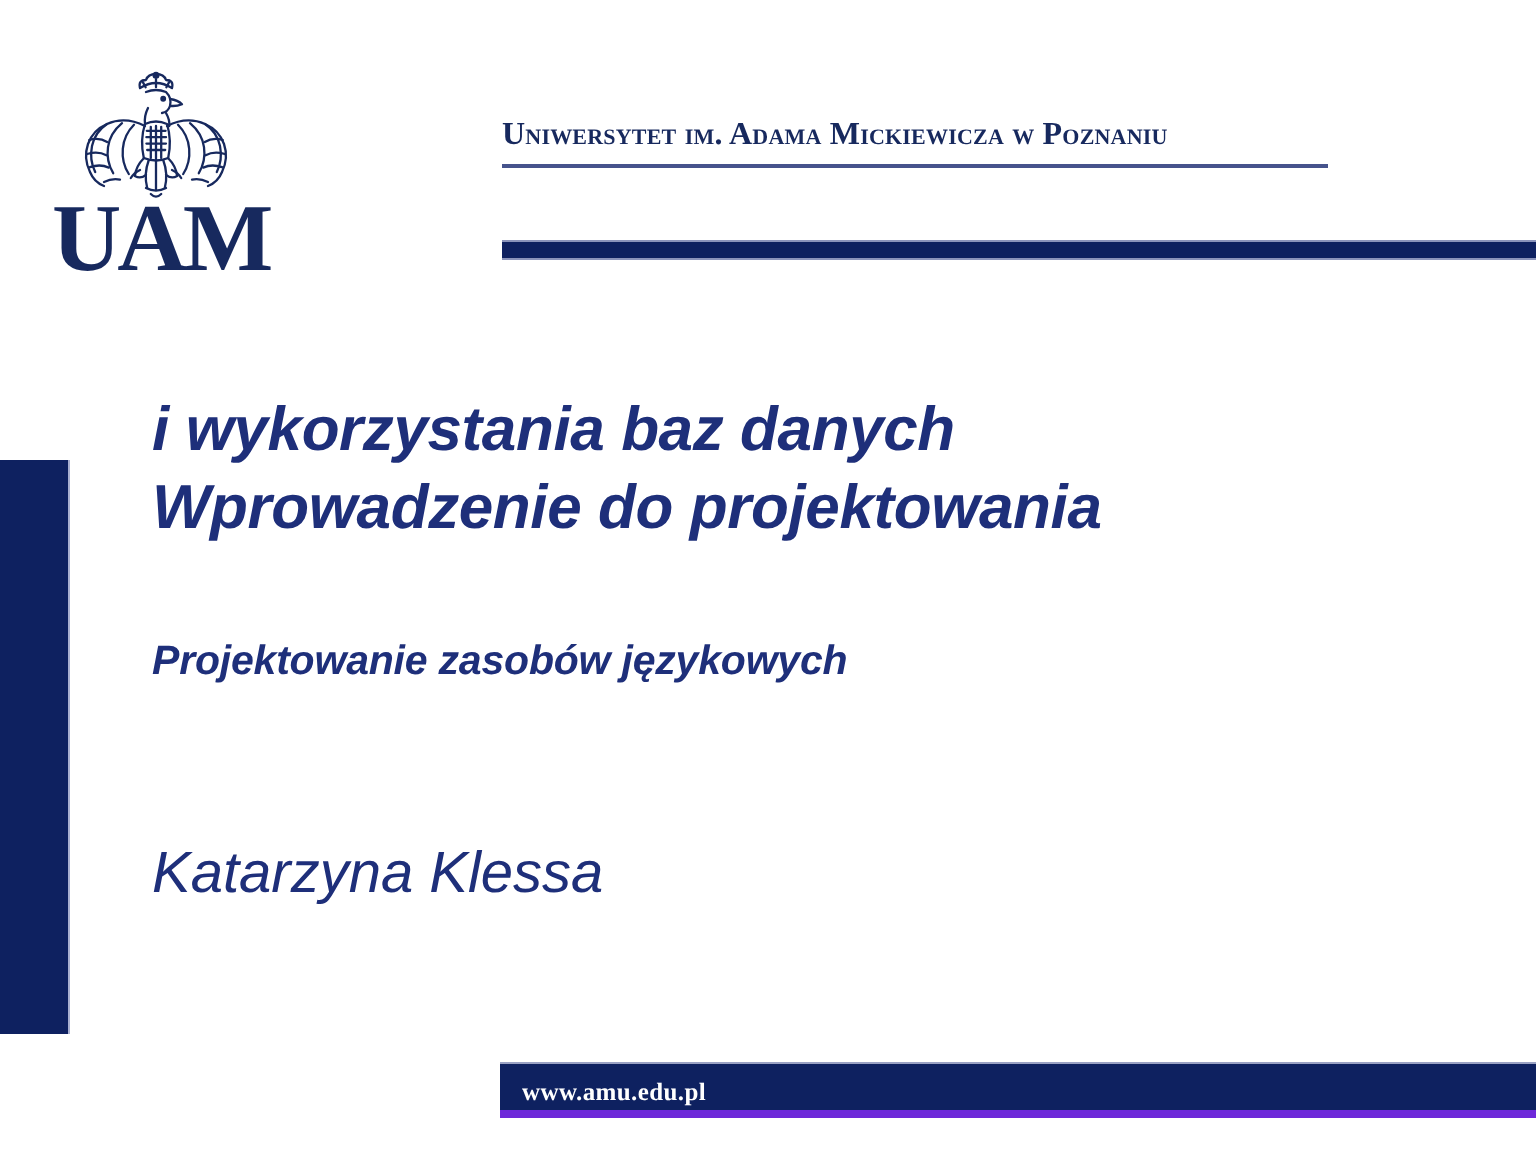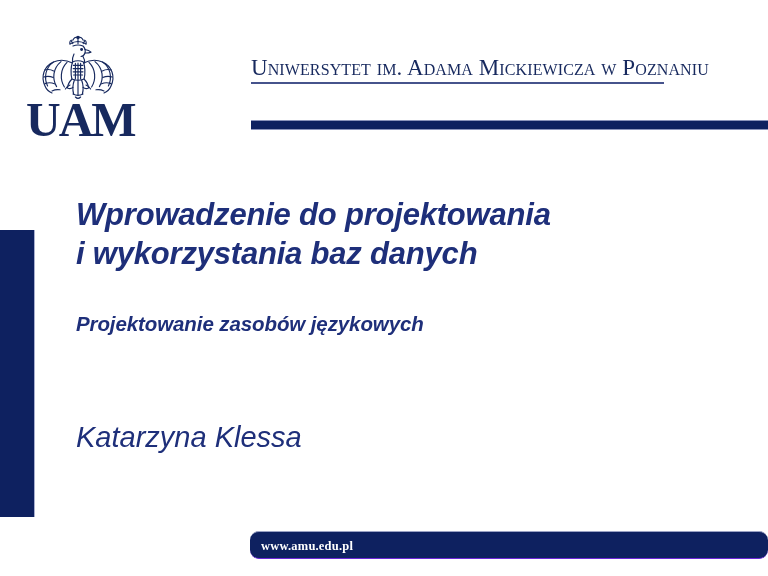--- a/index.html
+++ b/index.html
@@ -52,22 +52,22 @@
   }
 
   
   #header-title {
     position: absolute;
     left: 251px;
     top: 57px;
     width: 413px;
     font-family: "Liberation Serif", serif;
     font-variant: small-caps;
-    font-weight: 400;
-    font-size: 23px;
+    font-weight: 700;
+    font-size: 16px;
     line-height: 22px;
     letter-spacing: 0.1px;
     color: #17295e;
     white-space: nowrap;
   }
   #header-rule {
     position: absolute;
     left: 251px;
     top: 82px;
     width: 413px;
@@ -112,21 +112,21 @@
     font-size: 31px;
     line-height: 39px;
     color: #1e2f7a;
     letter-spacing: -0.2px;
     white-space: nowrap;
   }
 
   #subtitle-area {
     position: absolute;
     left: 76px;
-    top: 311px;
+    top: 318px;
     width: 600px;
   }
   .slide-subtitle {
     font-family: "Liberation Sans", sans-serif;
     font-weight: 700;
     font-style: italic;
     font-size: 20.5px;
     line-height: 26px;
     color: #1e2f7a;
     letter-spacing: -0.1px;
@@ -152,23 +152,22 @@
 
   
   #footer-bar {
     position: absolute;
     left: 250px;
     top: 531px;
     width: 518px;
     height: 28px;
     background: #0e2160;
     border-top: 1px solid #9aa2c4;
-    border-bottom: 1px solid #6d28d9;
+    border-bottom: 4px solid #6d28d9;
     box-sizing: border-box;
-    border-radius: 9px;
   }
   #footer-url {
     position: absolute;
     left: 11px;
     top: 6px;
     font-family: "Liberation Serif", serif;
     font-weight: 700;
     font-size: 12.5px;
     line-height: 16px;
     color: #ffffff;
@@ -231,22 +230,22 @@
     <div id="uam-wordmark">UAM</div>
   </div>
 
   <div id="header-title">Uniwersytet im. Adama Mickiewicza w Poznaniu</div>
   <div id="header-rule"></div>
   <div id="header-bar"></div>
 
   <div id="left-accent-block"></div>
 
   <div id="title-area">
+    <div class="slide-title">i wykorzystania baz danych</div>
     <div class="slide-title">Wprowadzenie do projektowania</div>
-    <div class="slide-title">i wykorzystania baz danych</div>
   </div>
 
   <div id="subtitle-area">
     <div class="slide-subtitle">Projektowanie zasobów językowych</div>
   </div>
 
   <div id="author-area">
     <div class="slide-author">Katarzyna Klessa</div>
   </div>
 

